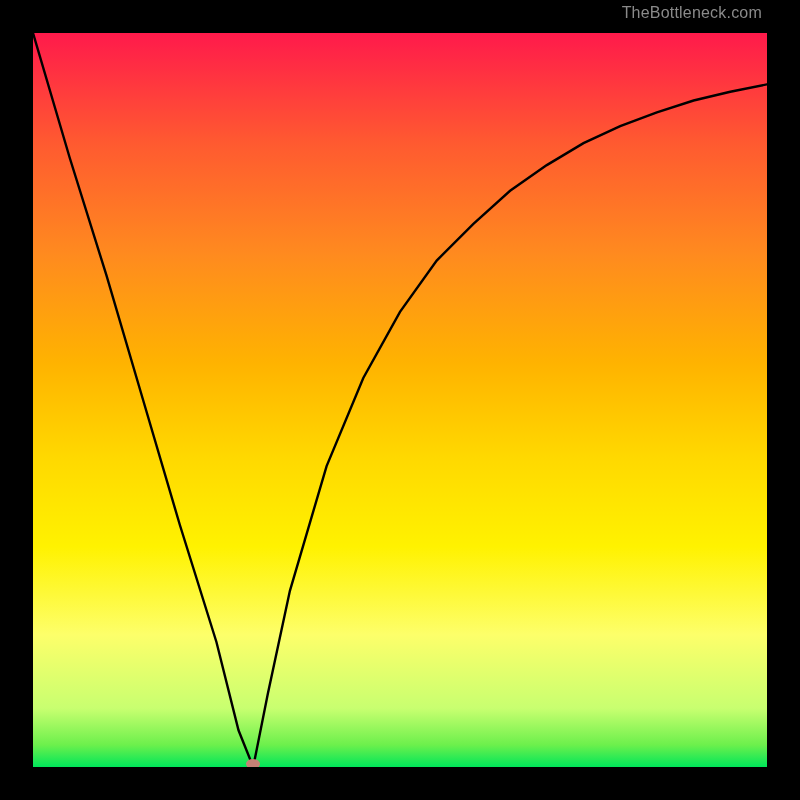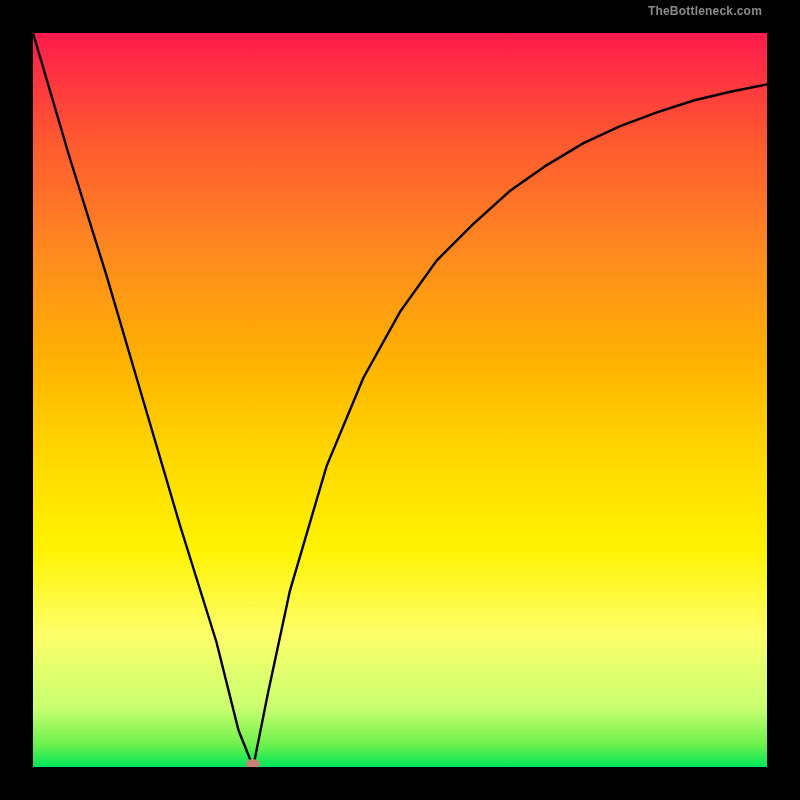--- a/index.html
+++ b/index.html
@@ -31,22 +31,22 @@
     left: 0;
     top: 0;
     width: 100%;
     height: 100%;
   }
   .watermark {
     position: absolute;
     top: 4px;
     right: 38px;
     font-family: Arial, Helvetica, sans-serif;
-    font-size: 12px;
-    font-weight: 700;
+    font-size: 16px;
+    font-weight: 400;
     color: #8a8a8a;
     letter-spacing: 0.2px;
   }
   svg.curve {
     position: absolute;
     left: 0;
     top: 0;
     width: 100%;
     height: 100%;
   }

